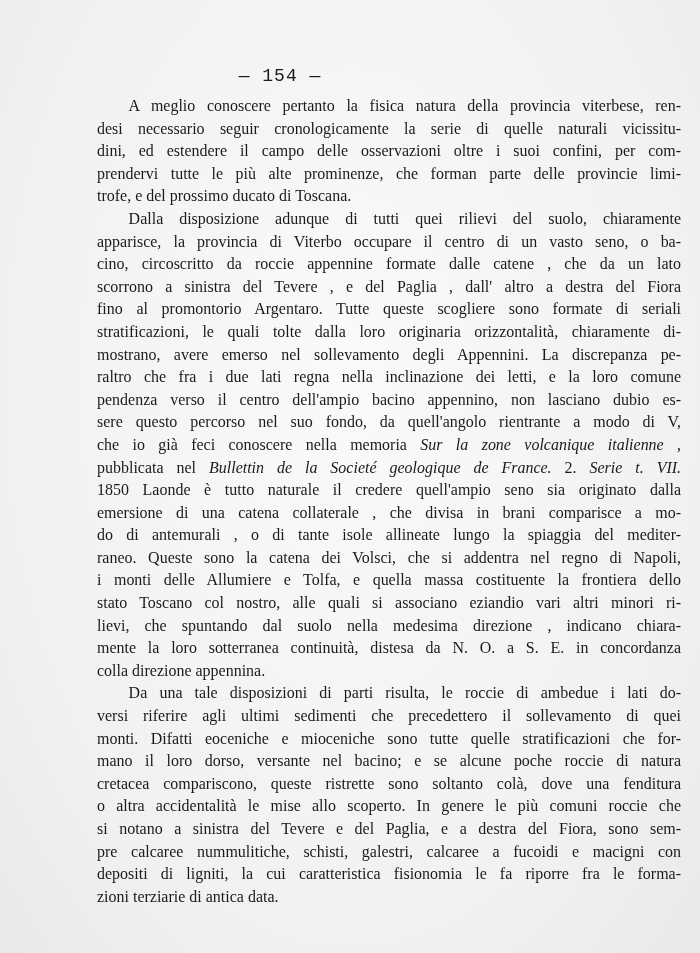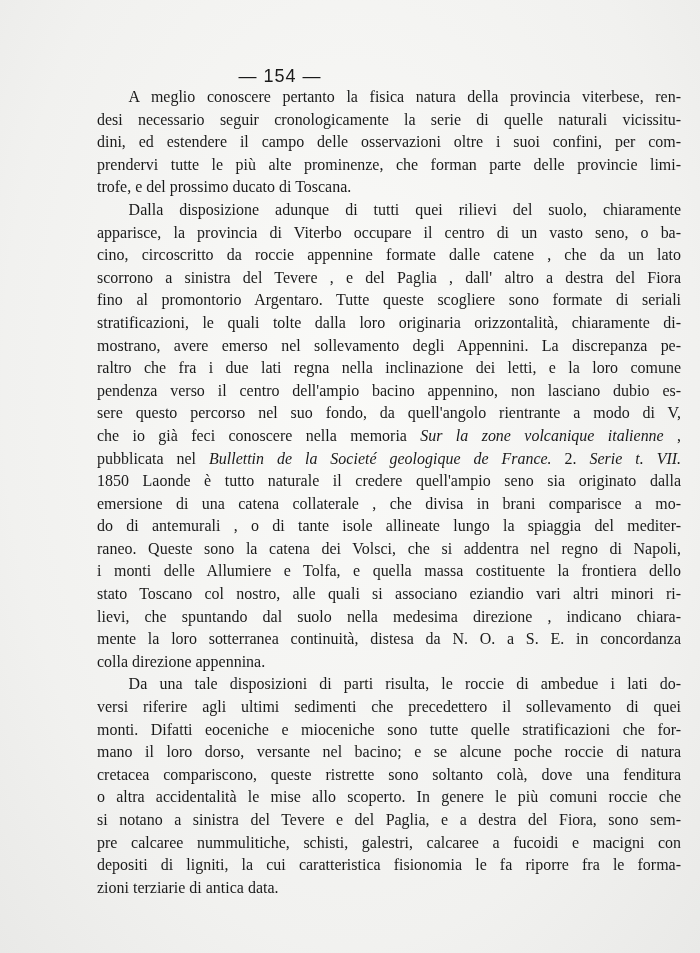--- a/index.html
+++ b/index.html
@@ -7,24 +7,24 @@
     width: 700px; height: 953px; overflow: hidden;
     background: #f4f4f2;
     background-image: radial-gradient(ellipse at 50% 40%, #fafaf8 0%, #f1f1ef 70%, #e9e9e7 100%);
     position: relative;
     font-family: "Liberation Serif", "DejaVu Serif", serif;
     color: #1a1a1a;
   }
   .page-number {
     position: absolute; top: 66px; left: 0; width: 560px;
     text-align: center; font-size: 18px; letter-spacing: 1px;
-    font-family: Liberation Sans, sans-serif;
+    font-family: Liberation Mono, monospace;
   }
   .body-text {
-    position: absolute; top: 86px; left: 97px; width: 584px;
+    position: absolute; top: 95px; left: 97px; width: 584px;
   }
   .line {
     display: block;
     height: 22.6px; line-height: 22.6px;
     font-size: 17.2px;
     text-align: justify; text-align-last: justify;
     white-space: nowrap;
     font-family: "Liberation Serif", serif;
     transform: scaleX(0.93); transform-origin: left center;
     width: 628px;

